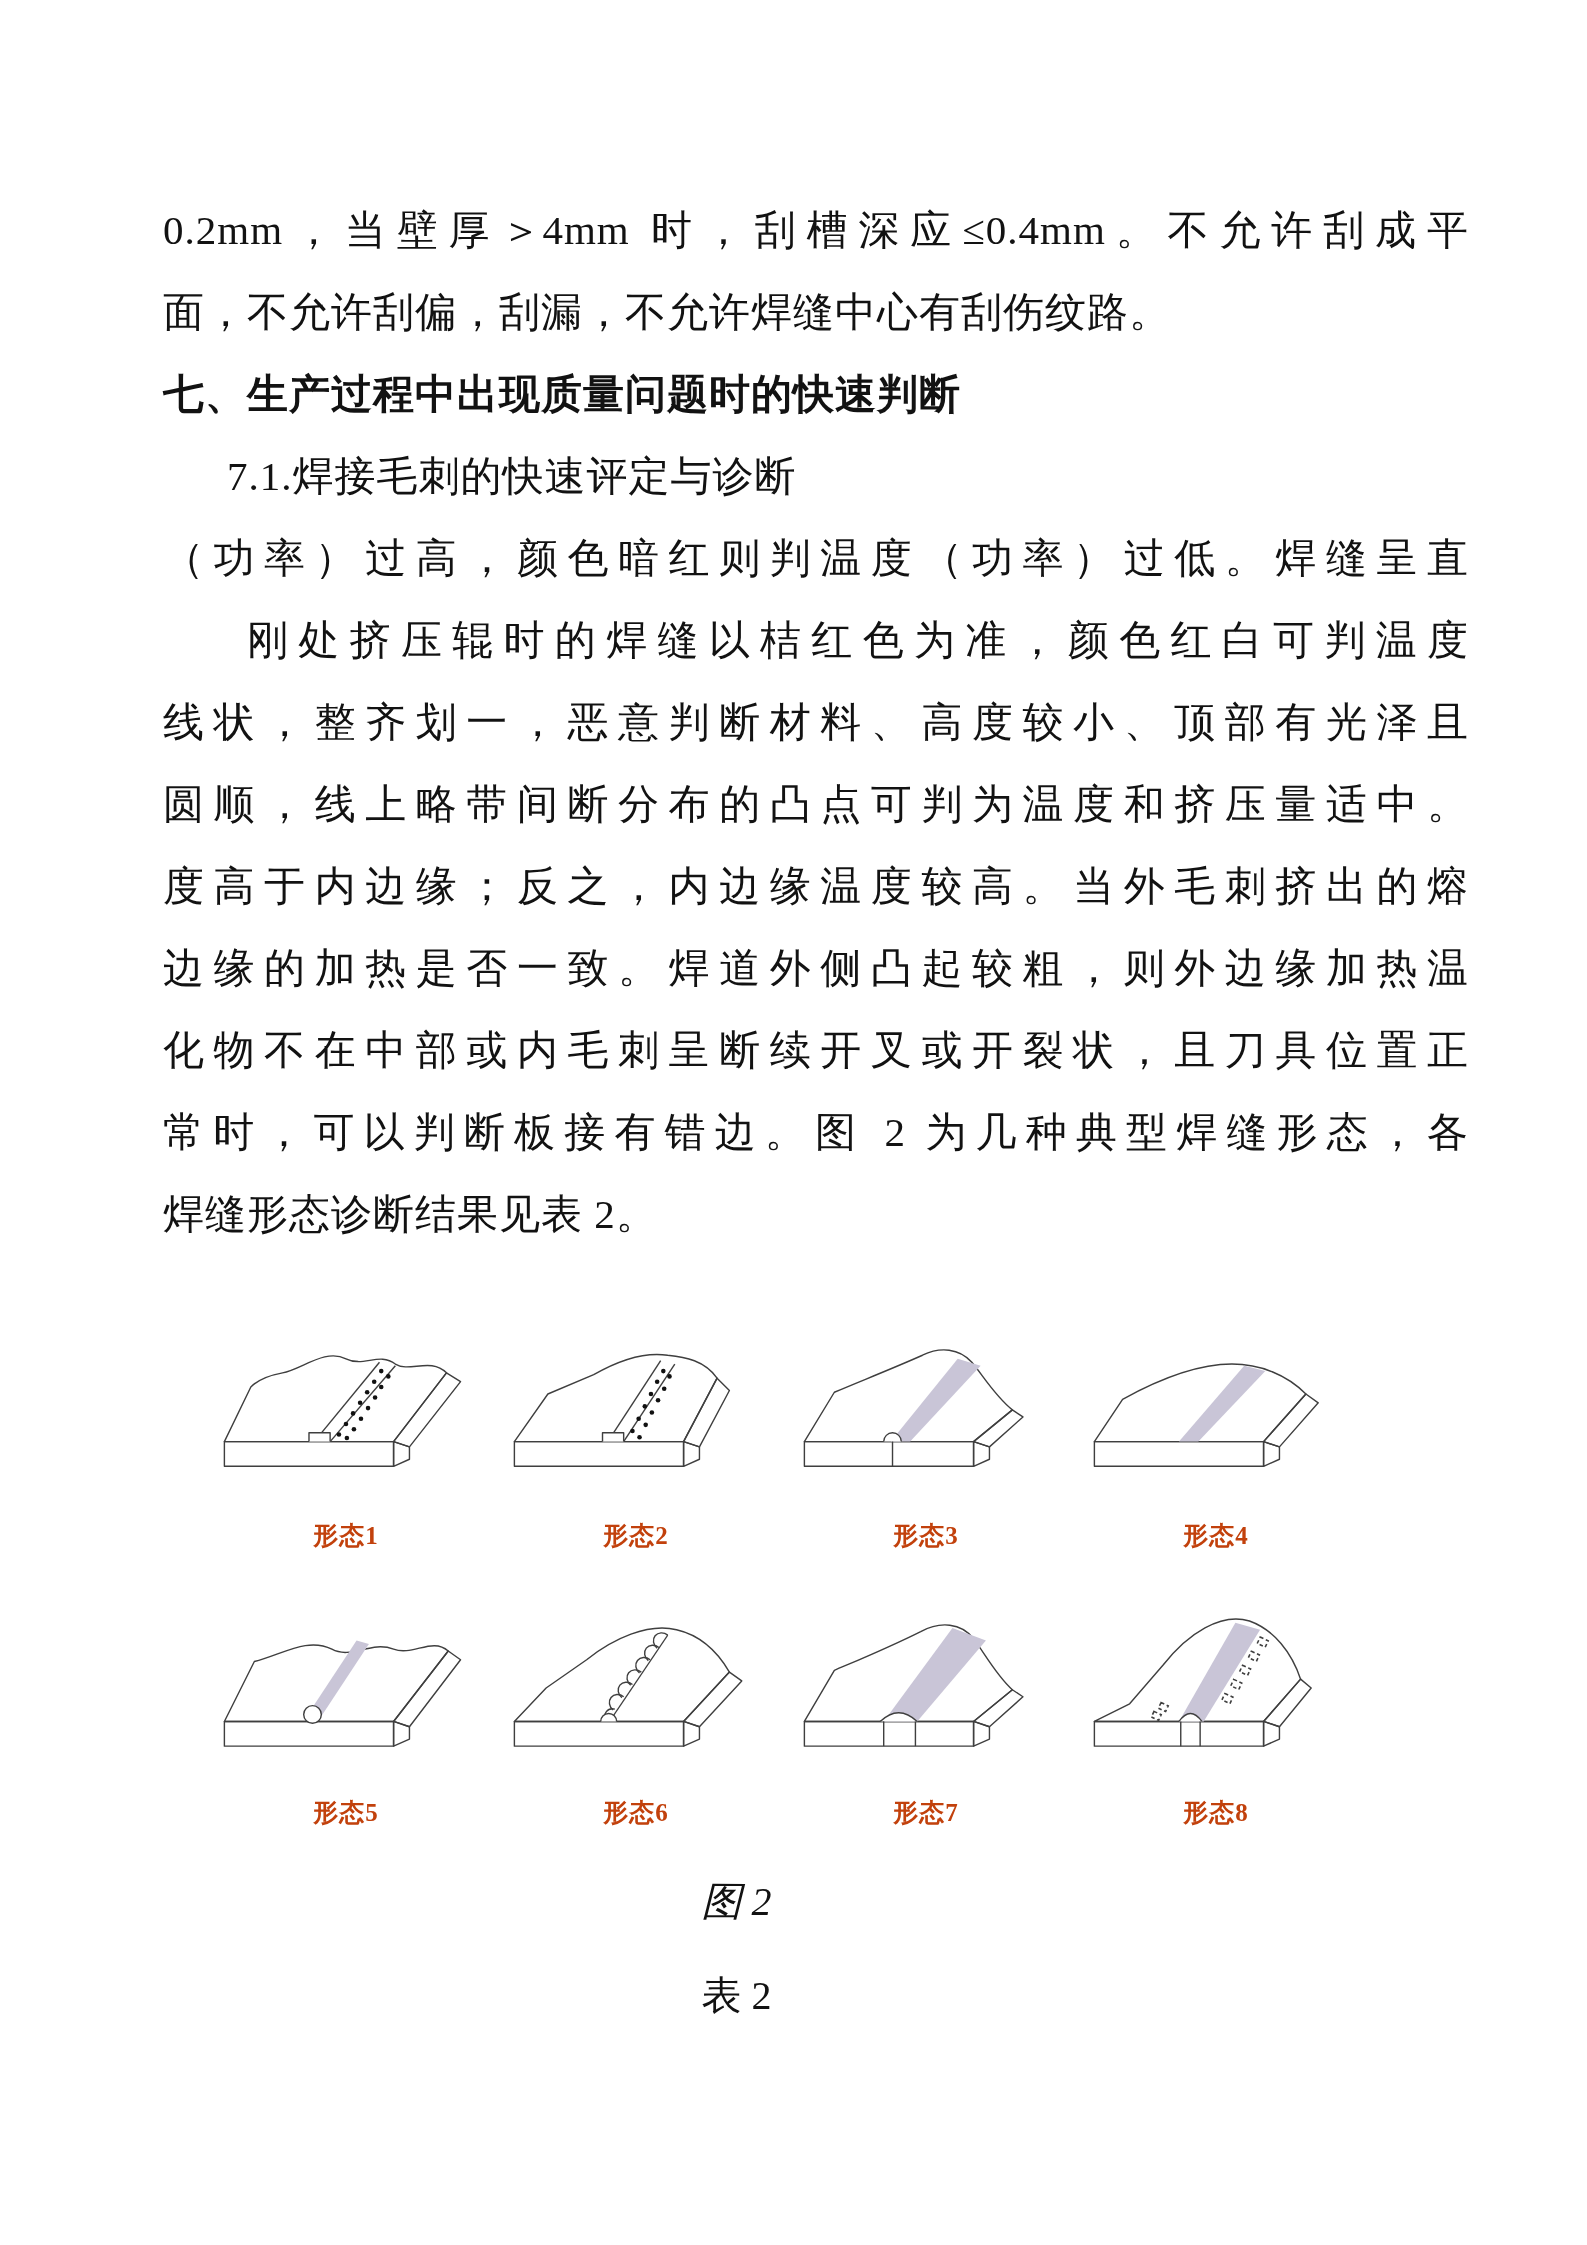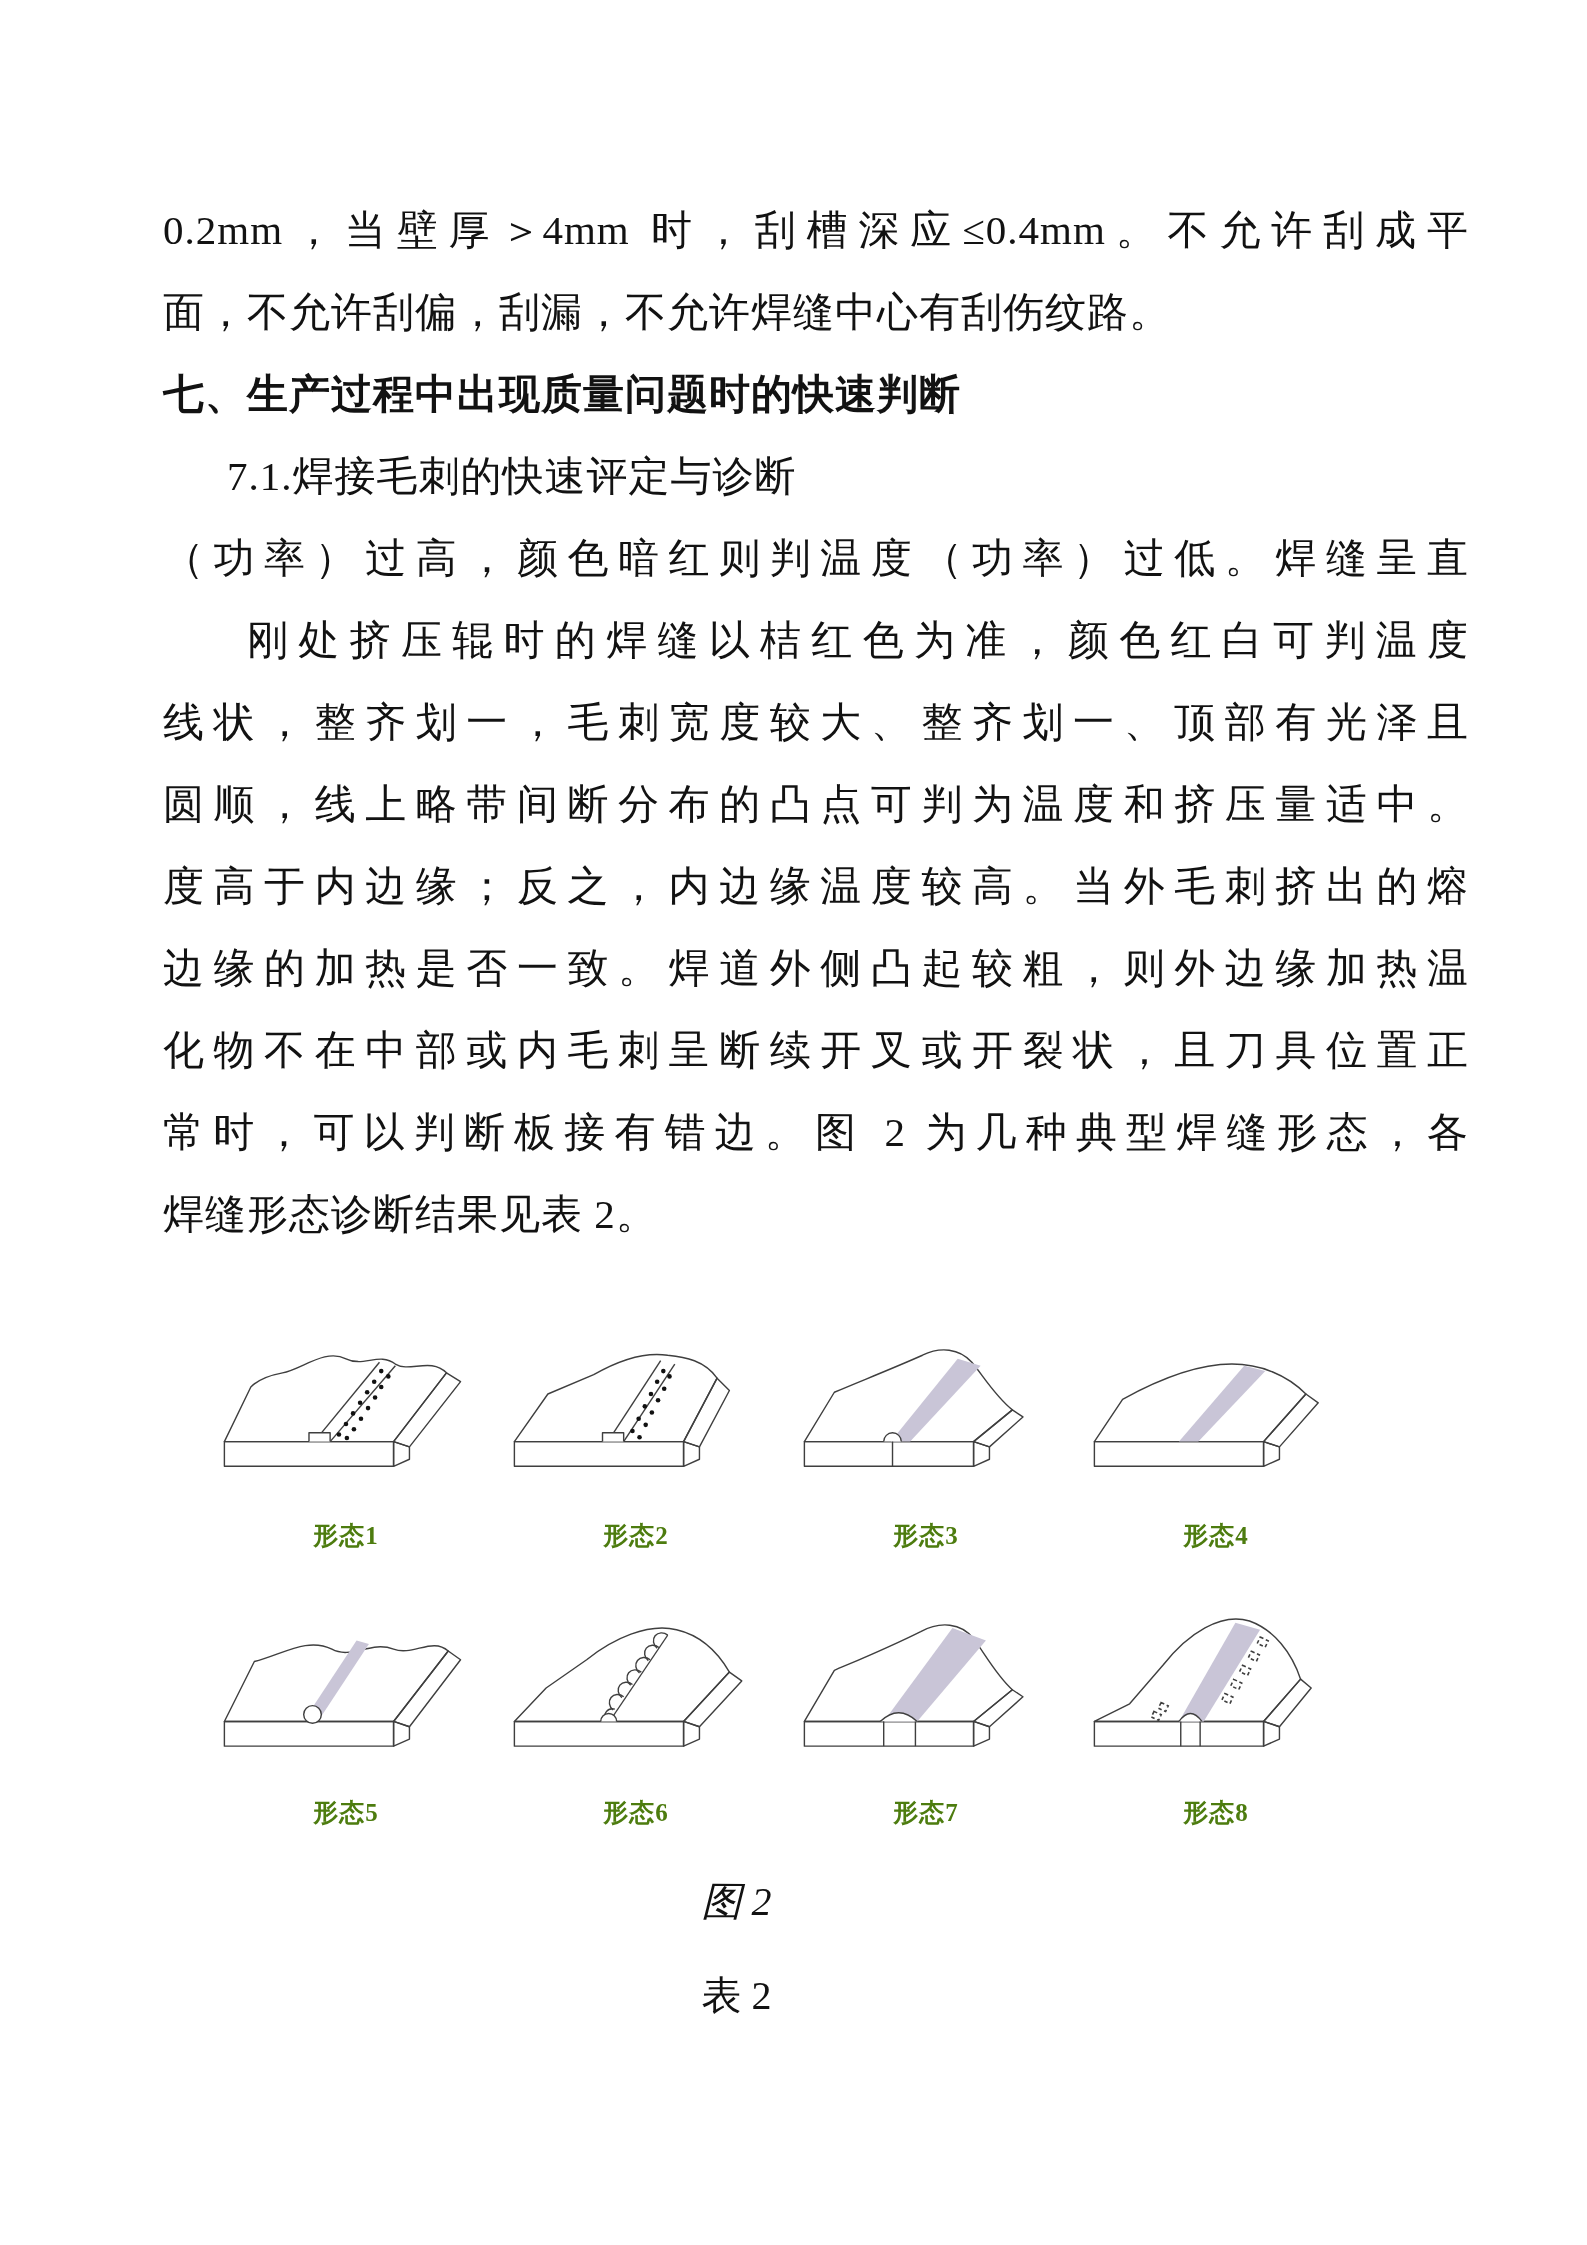--- a/index.html
+++ b/index.html
@@ -41,21 +41,21 @@
     grid-row-gap:46px;
     grid-column-gap:8px;
   }
   .fig-cell { display:flex; flex-direction:column; align-items:center; }
   .fig-cell svg { display:block; }
   .fig-label {
     margin-top:26px;
     font-size:25px;
     font-weight:bold;
     letter-spacing:1px;
-    color:#4d7c0f;
+    color:#c2410c;
   }
   .caption {
     width:1297px;
     margin-left:163px;
     text-align:center;
     padding-right:150px;
     font-size:40px;
     line-height:62px;
   }
   .caption.figcap { margin-top:42px;font-style:italic; }
@@ -70,21 +70,21 @@
 
 <div class="page">
 
   <div class="textcol">
     <div class="tline just">0.2mm，当壁厚＞4mm 时，刮槽深应≤0.4mm。不允许刮成平</div>
     <div class="tline">面，不允许刮偏，刮漏，不允许焊缝中心有刮伤纹路。</div>
     <div class="tline heading">七、生产过程中出现质量问题时的快速判断</div>
     <div class="tline sub">7.1.焊接毛刺的快速评定与诊断</div>
     <div class="tline just">（功率）过高，颜色暗红则判温度（功率）过低。焊缝呈直</div>
     <div class="tline just indent2">刚处挤压辊时的焊缝以桔红色为准，颜色红白可判温度</div>
-    <div class="tline just">线状，整齐划一，毛刺宽度较大、整齐划一、顶部有光泽且</div>
+    <div class="tline just">线状，整齐划一，恶意判断材料、高度较小、顶部有光泽且</div>
     <div class="tline just">圆顺，线上略带间断分布的凸点可判为温度和挤压量适中。</div>
     <div class="tline just">度高于内边缘；反之，内边缘温度较高。当外毛刺挤出的熔</div>
     <div class="tline just">边缘的加热是否一致。焊道外侧凸起较粗，则外边缘加热温</div>
     <div class="tline just">化物不在中部或内毛刺呈断续开叉或开裂状，且刀具位置正</div>
     <div class="tline just">常时，可以判断板接有错边。图 2 为几种典型焊缝形态，各</div>
     <div class="tline">焊缝形态诊断结果见表 2。</div>
   </div>
 
   <div class="figure-grid">
 

